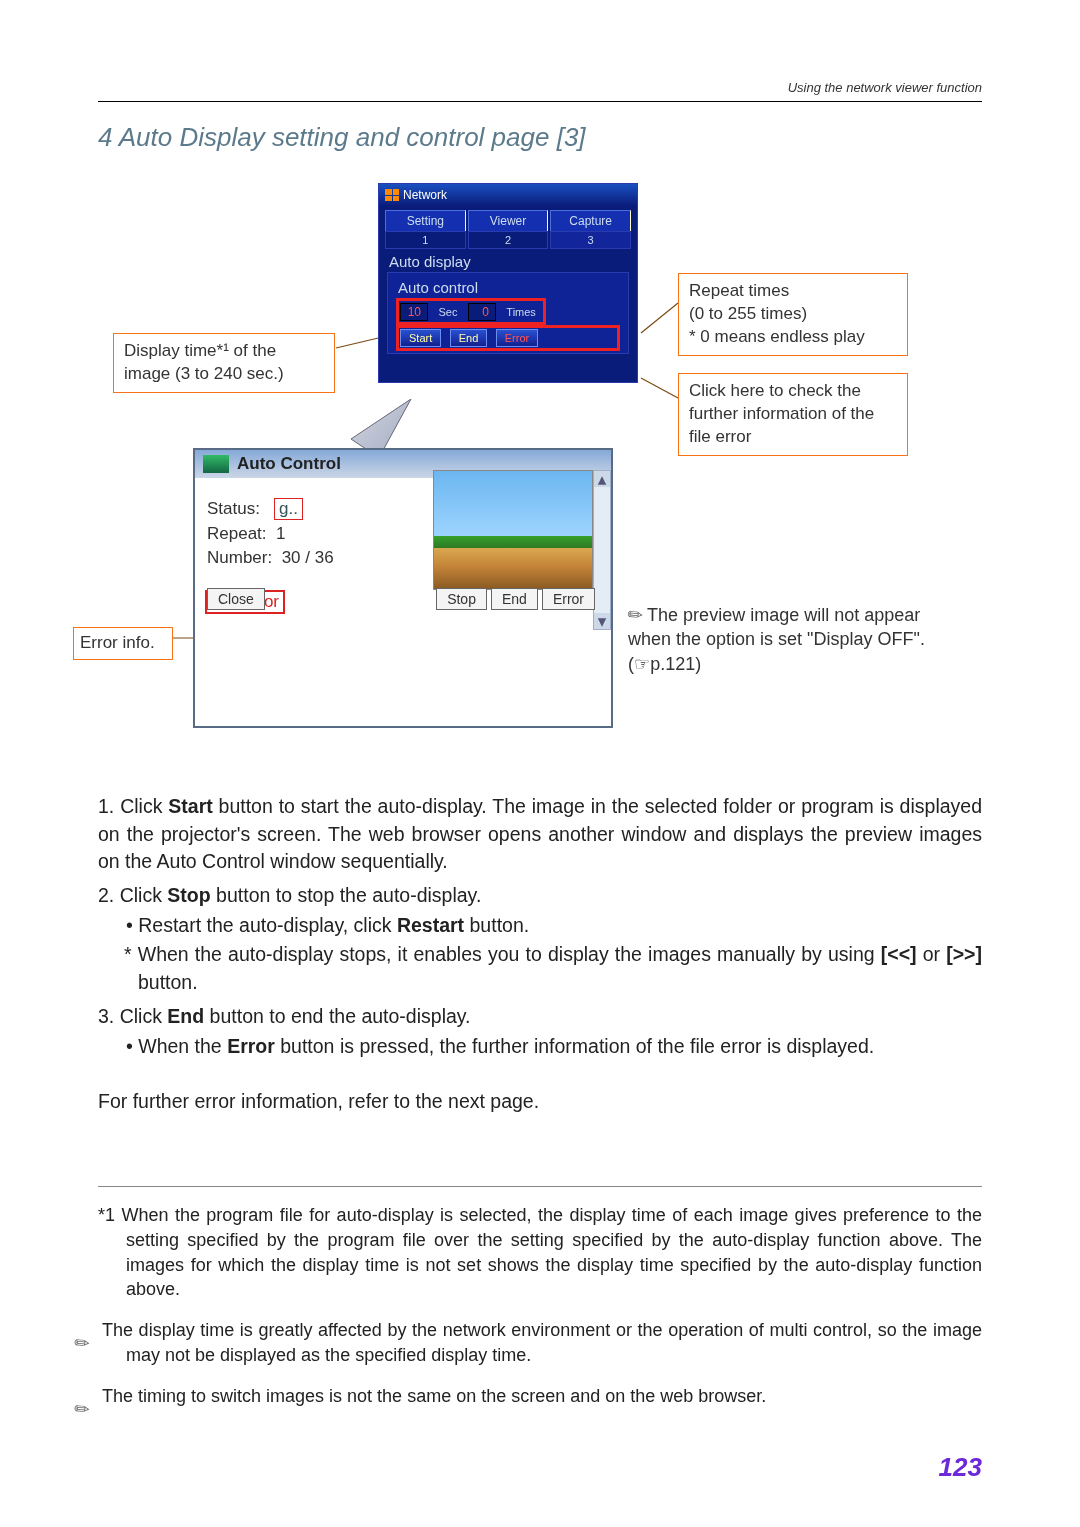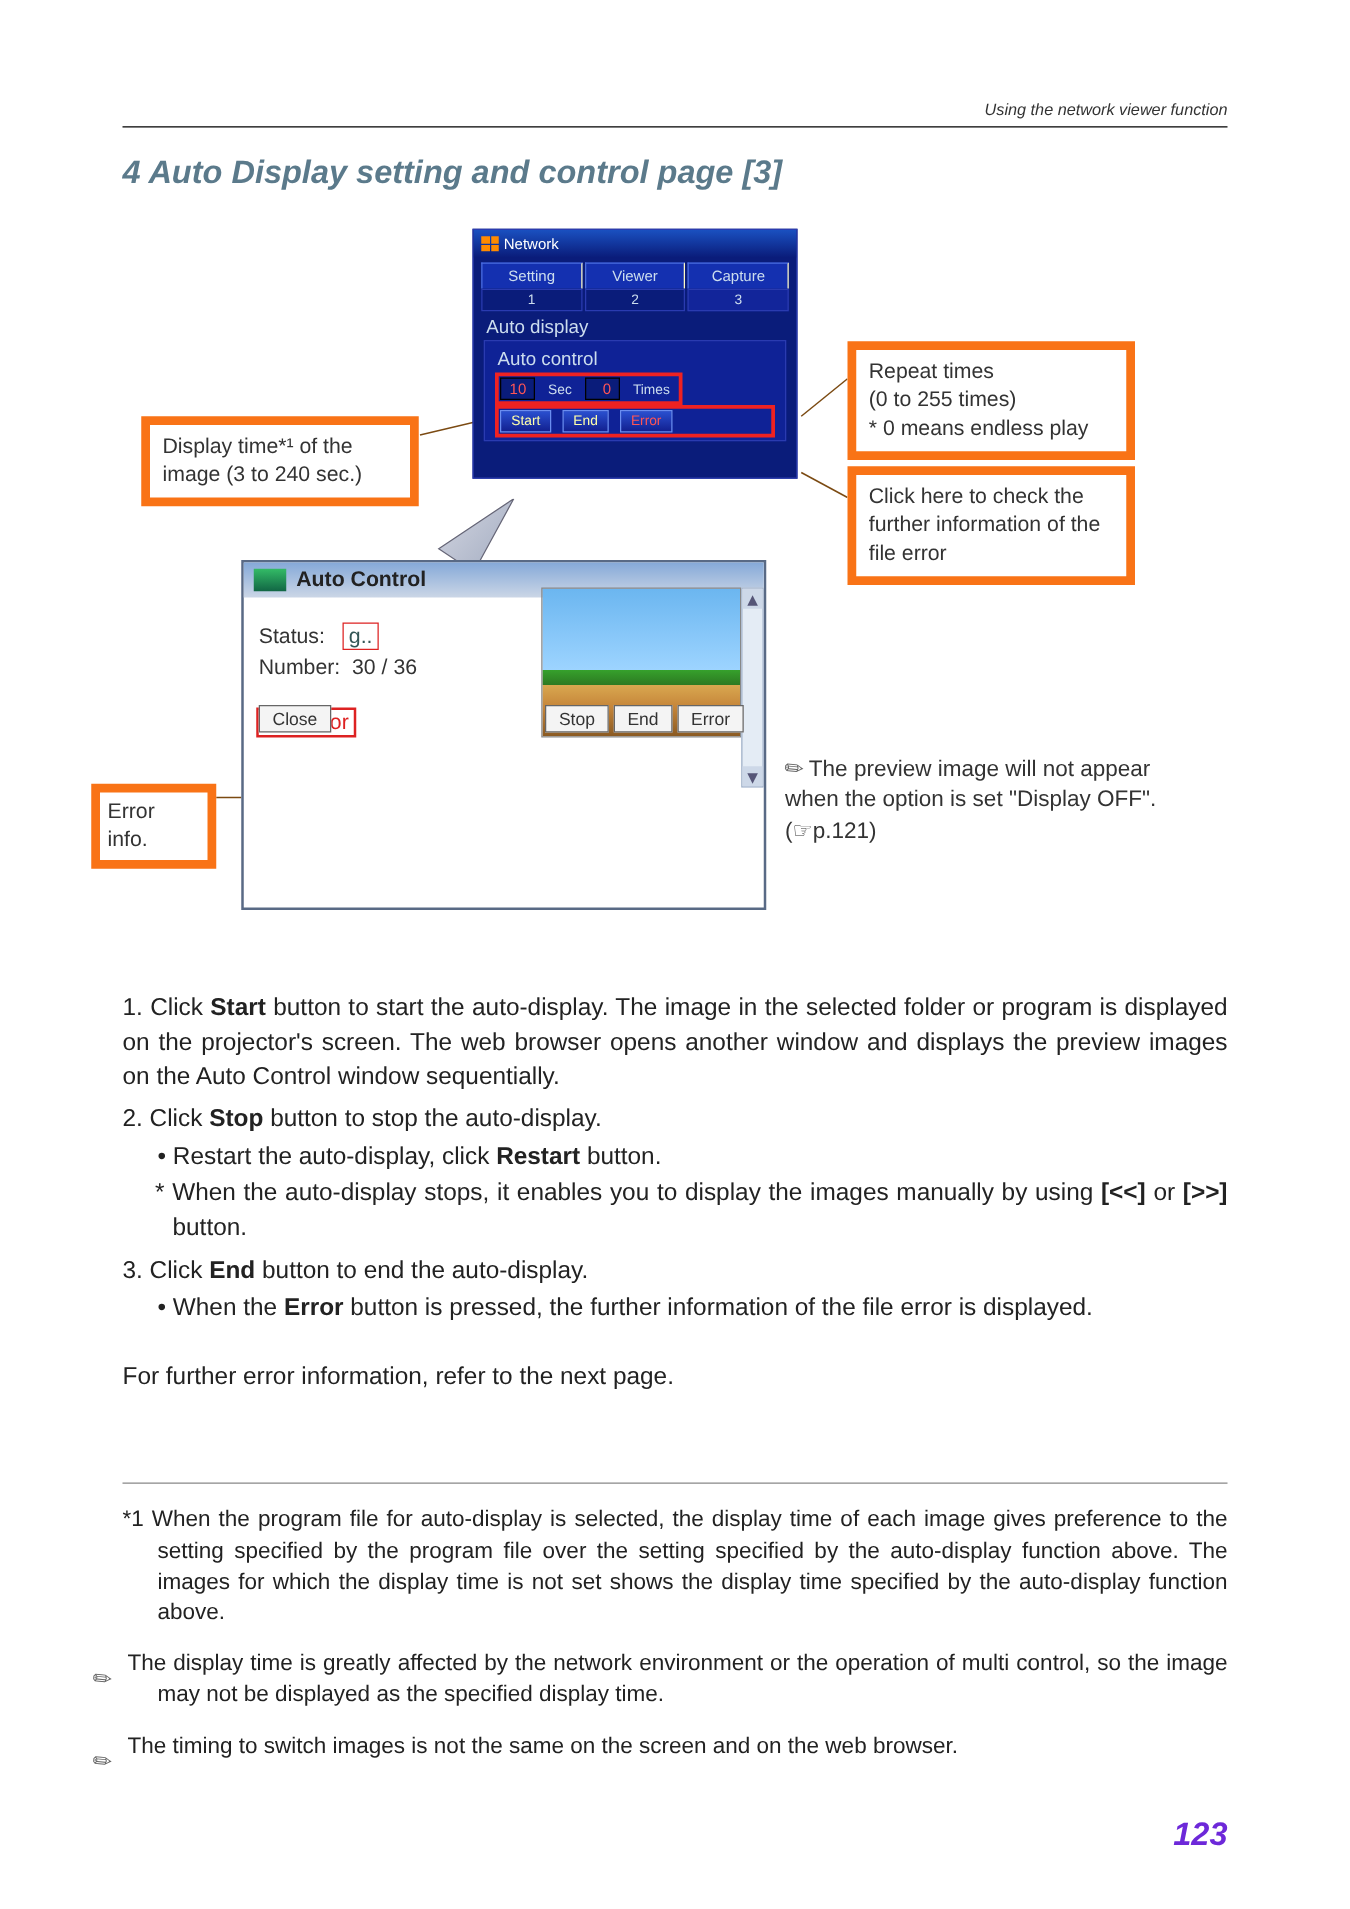--- a/index.html
+++ b/index.html
@@ -18,21 +18,21 @@
     font-style: italic;
     text-align: right;
     font-size: 13px;
     border-bottom: 1px solid #000;
     padding-bottom: 6px;
     margin-bottom: 20px;
     color: #333;
   }
   .title {
     font-style: italic;
-    font-weight: bold;
+    font-weight: normal;
     color: #5b7a8b;
     font-size: 26px;
     margin-bottom: 30px;
   }
   .figure-area {
     position: relative;
     height: 580px;
     margin: 0 0 30px -10px;
   }
 
@@ -79,21 +79,21 @@
   .net-btn {
     display:inline-block; background:linear-gradient(#2a50d0,#122090);
     color:#ffa; font-size:11px; padding:2px 8px;
     border:1px solid #6a8df0; margin:2px;
   }
   .net-btn.red { color:#f55; }
   .highlight-red { outline: 3px solid #e22; outline-offset: -1px; }
 
   
   .callout {
-    position:absolute; background:#fff; border:7px solid #f97316;
+    position:absolute; background:#fff; border:1px solid #f97316;
     font-size:17px; color:#333; padding:6px 10px; line-height:1.35;
   }
   .callout.small { font-size:17px; }
 
   
   svg.lines { position:absolute; left:0; top:0; width:100%; height:100%; pointer-events:none; }
 
   
   .ac-win {
     position:absolute; left:105px; top:265px;
@@ -232,20 +232,21 @@
         <span class="pic"></span>
         <span>Auto Control</span>
       </div>
       <div class="ac-body">
         <div class="ac-img"></div>
         <div class="ac-scroll">
           <div class="up">▴</div>
           <div class="dn">▾</div>
         </div>
         <div class="ac-row"><span>Status:</span>&nbsp;&nbsp;&nbsp;<span style="display:inline-block;border:1px solid #d22;padding:0 4px;color:#355;">g..</span></div>
+        <div class="ac-row"><span>Repeat:</span>&nbsp;&nbsp;<span>1</span></div>
         <div class="ac-row"><span>Number:</span>&nbsp;&nbsp;<span>30 / 36</span></div>
         <div class="file-error" style="outline:2px solid #d22; display:inline-block; padding:0 4px;">File error</div>
         <div class="ac-btns">
           <span class="ac-btn">Close</span>
           <span class="gap"></span>
           <span class="ac-btn">Stop</span>
           <span class="ac-btn">End</span>
           <span class="ac-btn">Error</span>
         </div>
       </div>

